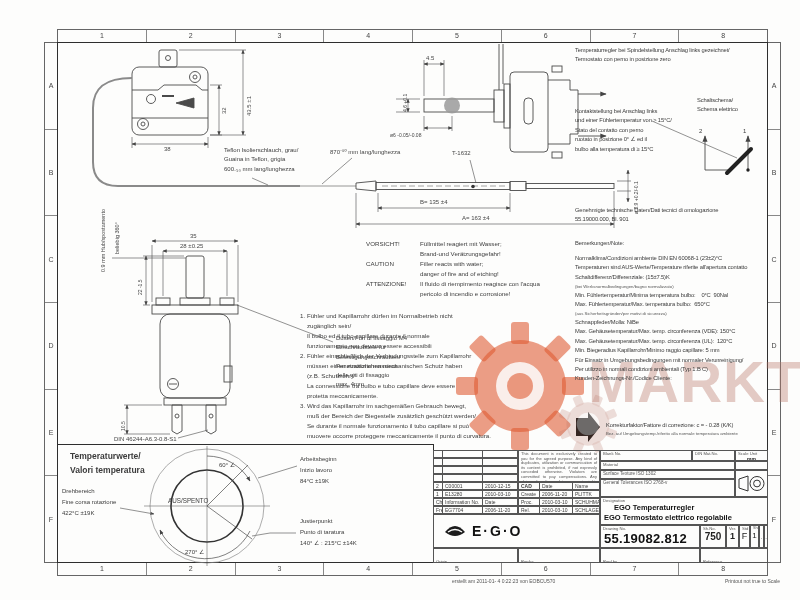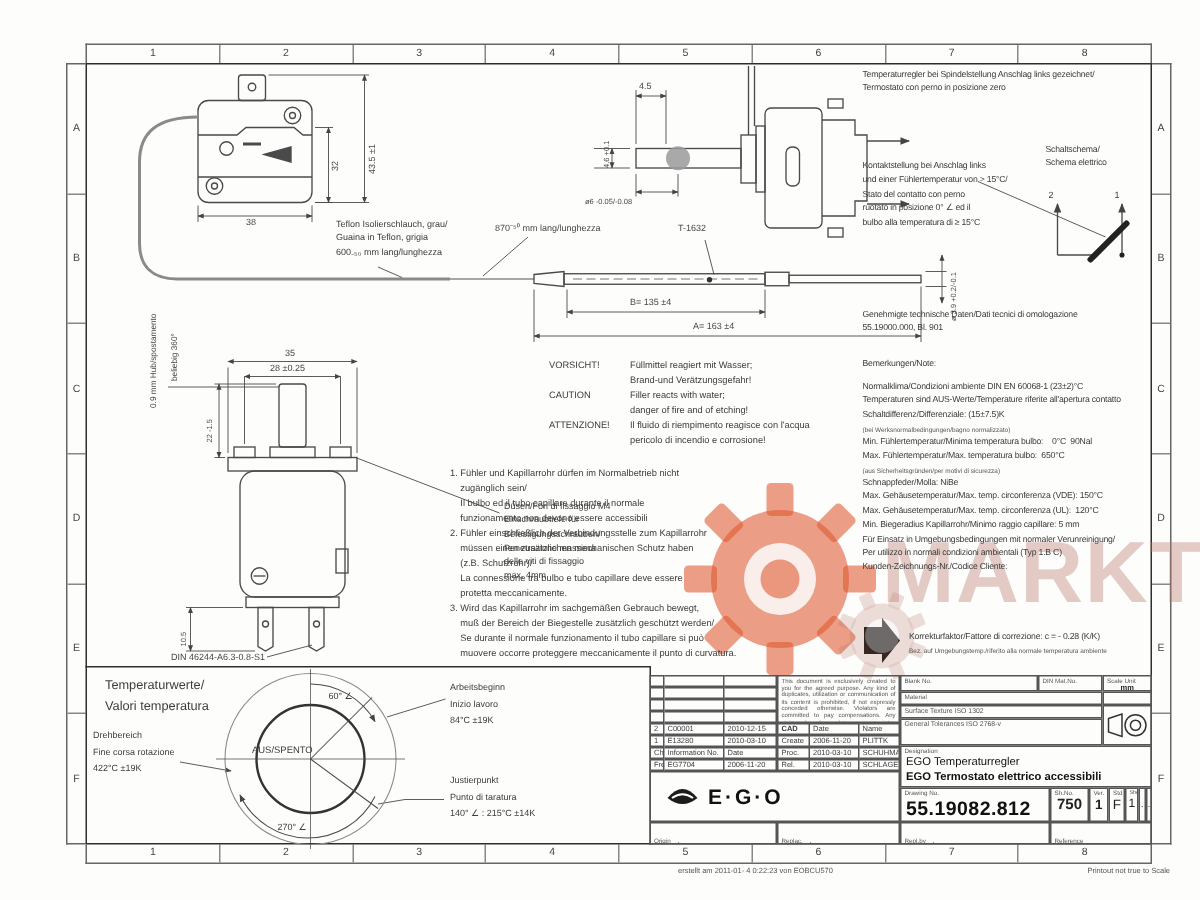--- a/index.html
+++ b/index.html
@@ -331,21 +331,21 @@
 <div class="abs rt pre" style="left:575px;top:318px">Schnappfeder/Molla: NiBe
 Max. Gehäusetemperatur/Max. temp. circonferenza (VDE): 150°C
 Max. Gehäusetemperatur/Max. temp. circonferenza (UL):  120°C
 Min. Biegeradius Kapillarrohr/Minimo raggio capillare: 5 mm
 Für Einsatz in Umgebungsbedingungen mit normaler Verunreinigung/
 Per utilizzo in normali condizioni ambientali (Typ 1.B C)
 Kunden-Zeichnungs-Nr./Codice Cliente:</div>
 <div class="abs rt" style="left:606px;top:421px">Korrekturfaktor/Fattore di correzione: c = - 0.28 (K/K)</div>
 <div class="abs t43" style="left:606px;top:431px">Bez. auf Umgebungstemp./riferito alla normale temperatura ambiente</div>
 
-<div class="abs pre" style="left:70px;top:450px;font-size:8.5px;font-weight:normal;line-height:1.6">Temperaturwerte/
+<div class="abs pre" style="left:70px;top:450px;font-size:8.5px;font-weight:bold;line-height:1.6">Temperaturwerte/
 Valori temperatura</div>
 <div class="abs" style="left:168px;top:497px;font-size:6.3px">AUS/SPENTO</div>
 <div class="abs t6" style="left:219px;top:460px">60° ∠</div>
 <div class="abs t6" style="left:185px;top:547px">270° ∠</div>
 <div class="abs t6 pre" style="left:300px;top:454px;line-height:11px">Arbeitsbeginn
 Inizio lavoro
 84°C ±19K</div>
 <div class="abs t6 pre" style="left:62px;top:486px;line-height:11px">Drehbereich
 Fine corsa rotazione
 422°C ±19K</div>
@@ -454,22 +454,22 @@
       <polygon points="3,8 12,5 12,20 3,17" fill="none" stroke="#333" stroke-width="1"></polygon>
       <circle cx="21" cy="12.5" r="7" fill="none" stroke="#333" stroke-width="1"></circle>
       <circle cx="21" cy="12.5" r="3.4" fill="none" stroke="#333" stroke-width="1"></circle>
     </svg>
   </div>
   <div class="cell" style="left:600px;top:479px;width:135px;height:18px">
     <span class="cl" style="font-size:4.6px">General Tolerances  ISO 2768-v</span>
   </div>
   <div class="cell" style="left:600px;top:497px;width:168px;height:28px">
     <span class="cl">Designation</span>
-    <div style="font-size:7.5px;font-weight:normal;padding-left:3px;line-height:1.3;color:#111">EGO Temperaturregler</div>
-    <div style="font-size:7.5px;font-weight:bold;padding-left:3px;line-height:1.3;color:#111">EGO Termostato elettrico accessibili</div>
+    <div style="font-size:7.5px;font-weight:bold;padding-left:13px;line-height:1.3;color:#111">EGO Temperaturregler</div>
+    <div style="font-size:7.5px;font-weight:bold;padding-left:3px;line-height:1.3;color:#111">EGO Termostato elettrico regolabile</div>
   </div>
   <div class="cell" style="left:600px;top:525px;width:100px;height:23px">
     <span class="cl">Drawing No.</span>
     <div style="font-size:13px;font-weight:bold;padding-left:3px;color:#111;letter-spacing:.3px">55.19082.812</div>
   </div>
   <div class="cell" style="left:700px;top:525px;width:26px;height:23px">
     <span class="cl">Sh.No.</span>
     <span class="cv" style="font-size:10px;font-weight:bold">750</span>
   </div>
   <div class="cell" style="left:726px;top:525px;width:13px;height:23px">

